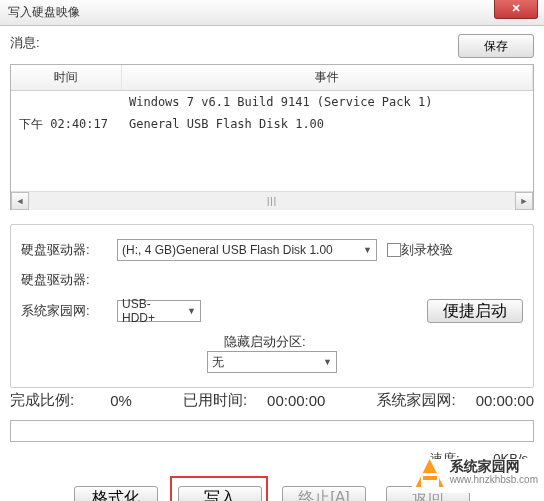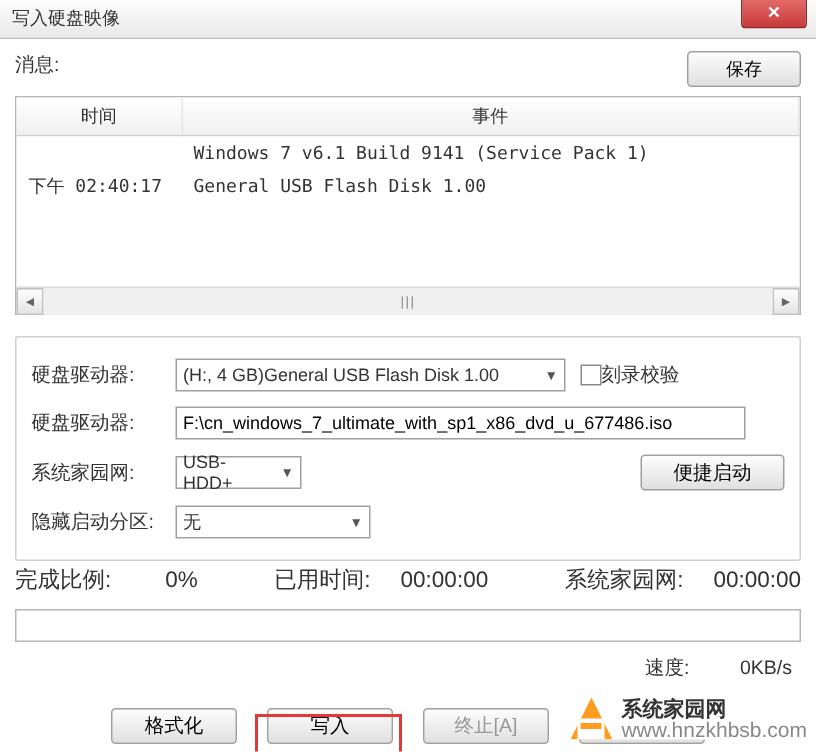--- a/index.html
+++ b/index.html
@@ -21,41 +21,41 @@
 .log-table th:first-child { width: 110px; }
 .log-body { height: 100px; overflow: hidden; background: #fff; }
 .log-body td { padding: 2px 8px; font-family: "SimSun", monospace; vertical-align: top; line-height: 18px; }
 .log-body td:first-child { width: 110px; }
 .scrollbar-h { height: 18px; background: #f0f0f0; border-top: 1px solid #ddd; display: flex; align-items: center; position: relative; }
 .sb-arrow { width: 18px; height: 18px; background: linear-gradient(to bottom,#fdfdfd,#e5e5e5); border: 1px solid #c0c0c0; display: flex; align-items: center; justify-content: center; font-size: 9px; color: #666; }
 .sb-track { flex: 1; height: 18px; position: relative; background: #f0f0f0; display: flex; align-items: center; justify-content: center; font-size: 9px; color: #888; letter-spacing: 1px; }
 
 .group { border: 1px solid #cfcfcf; border-radius: 2px; margin-top: 14px; padding: 14px 10px 14px 10px; position: relative; }
 .form-row { display: flex; align-items: center; margin-bottom: 10px; font-size: 13px; }
-.form-row:last-child { margin-bottom: 0; }
+.form-row:last-child { margin-bottom: 0; flex-direction: column; }
 .form-label { width: 96px; text-align: left; padding-right: 6px; }
 .combo, .textin { height: 22px; border: 1px solid #a0a0a0; background: #fff; font-size: 12px; padding: 2px 4px; }
 .combo { position: relative; display: inline-flex; align-items: center; justify-content: space-between; background: #fff; }
 .combo-arrow { font-size: 9px; color: #555; padding-left: 4px; }
 .checkbox-wrap { display: inline-flex; align-items: center; margin-left: 10px; gap: 0; }
 .checkbox-box { width: 14px; height: 14px; border: 1px solid #888; background: #fff; display: inline-block; }
-.btn-std { height: 24px; background: linear-gradient(to bottom,#fdfdfd,#e0e0e0); border: 1px solid #a0a0a0; border-radius: 3px; font-size: 13px; padding: 0 14px; cursor: pointer; }
+.btn-std { height: 24px; background: linear-gradient(to bottom,#fdfdfd,#e0e0e0); border: 1px solid #a0a0a0; border-radius: 3px; font-size: 16px; padding: 0 14px; cursor: pointer; }
 
 .progress-row { display: flex; align-items: center; margin-top: 3px; font-size: 15px; gap: 6px; }
 .progress-row .spacer { flex: 1; }
 .progress-track { border: 1px solid #b5b5b5; height: 22px; margin-top: 10px; background: #fff; }
 
 .speed-row { text-align: right; font-size: 13px; margin-top: 8px; padding-right: 6px; }
 
 .bottom-btns { display: flex; justify-content: center; gap: 20px; margin-top: 18px; }
 .bottom-btns .btn-std { width: 84px; }
 .btn-disabled { color: #999; }
 .highlight-red { position: absolute; border: 2px solid #e03a3a; pointer-events: none; }
 
-.watermark { position: absolute; right: 6px; bottom: 8px; height: 34px; display: flex; align-items: flex-end; gap: 6px; font-size: 14px; color: #333; background: #fff; padding-left: 4px; }
+.watermark { position: absolute; right: 6px; bottom: 8px; height: 34px; display: flex; align-items: flex-start; gap: 6px; font-size: 14px; color: #333; background: #fff; padding-left: 4px; }
 .wm-logo { width: 28px; height: 28px; background: #ff9b1f; clip-path: polygon(50% 0,100% 100%,0 100%); position: relative; }
 .wm-logo2 { position: absolute; width: 18px; height: 14px; background: #fff; border-radius: 2px 2px 0 0; left: 5px; bottom: 0; }
 .wm-logo2::after { content:""; position:absolute; inset:3px 2px; border-top: 4px solid #ff9b1f;}
 </style>
 </head>
 <body>
 
 <div class="titlebar">
   <span>写入硬盘映像</span>
   <div class="titlebar-controls">
@@ -111,21 +111,20 @@
         <span class="combo-arrow">▼</span>
       </div>
       <label class="checkbox-wrap">
         <span class="checkbox-box"></span>
         <span>刻录校验</span>
       </label>
     </div>
 
     <div class="form-row">
       <span class="form-label">硬盘驱动器:</span>
-      <input class="textin" style="width: 380px;" readonly="" value="F:\cn_windows_7_ultimate_with_sp1_x86_dvd_u_677486.iso">
     </div>
 
     <div class="form-row">
       <span class="form-label">系统家园网:</span>
       <div class="combo" style="width:84px">
         <span>USB-HDD+</span>
         <span class="combo-arrow">▼</span>
       </div>
       <div style="flex:1"></div>
       <button class="btn-std" style="width:96px">便捷启动</button>
@@ -168,17 +167,17 @@
   <div id="hl" class="highlight-red" style="left: 170px; top: 450px; width: 98px; height: 34px;"></div>
 
   <div class="watermark">
     <div style="position:relative">
       <div class="wm-logo">
           <div class="wm-logo2"></div>
         </div>
     </div>
     <div style="line-height:14px">
       <div style="font-weight:bold">系统家园网</div>
-      <div style="font-size:14px;color:#888">www.hnzkhbsb.com</div>
+      <div style="font-size:10px;color:#888">www.hnzkhbsb.com</div>
     </div>
   </div>
 
 </div>
 
 </body></html>

